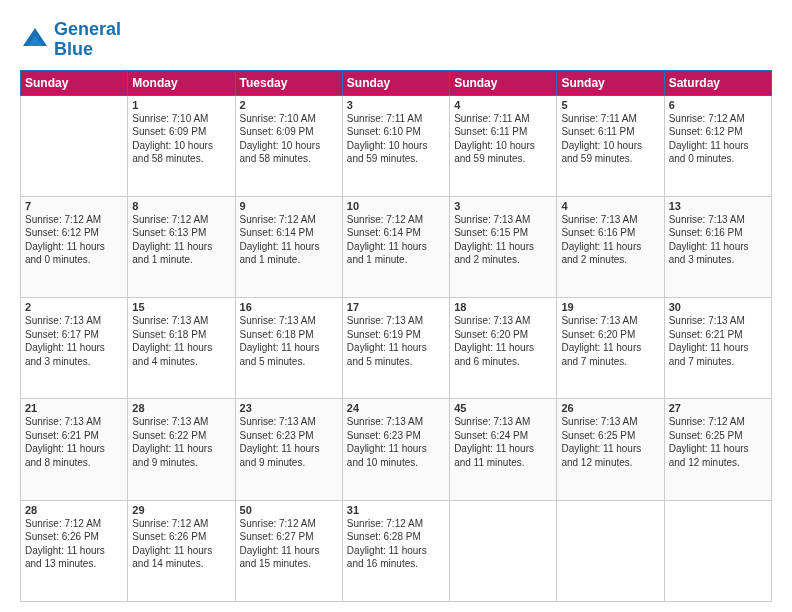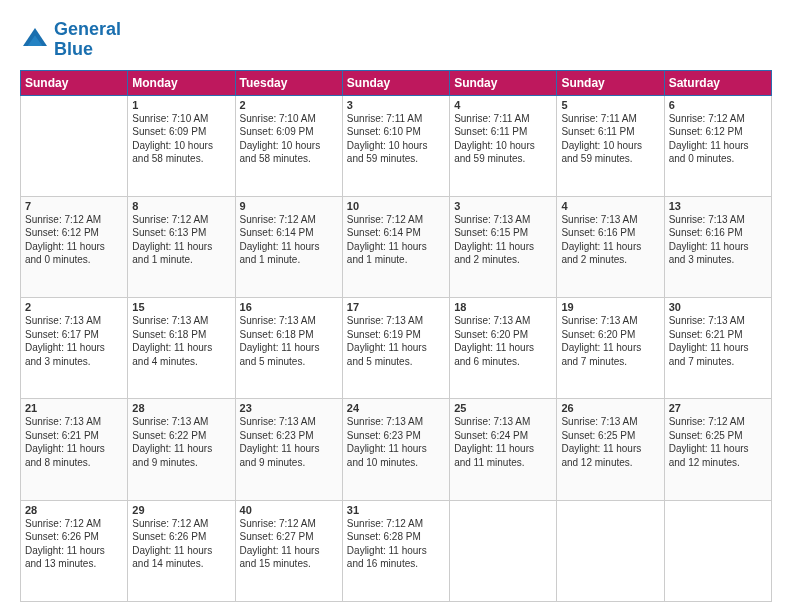--- a/index.html
+++ b/index.html
@@ -306,21 +306,21 @@
 and 9 minutes.</div>
           </td>
           <td>
             <span class="day-number">24</span>
             <div class="day-info" style="white-space: pre-line;">Sunrise: 7:13 AM
 Sunset: 6:23 PM
 Daylight: 11 hours
 and 10 minutes.</div>
           </td>
           <td>
-            <span class="day-number">25</span>
+            <span class="day-number">45</span>
             <div class="day-info" style="white-space: pre-line;">Sunrise: 7:13 AM
 Sunset: 6:24 PM
 Daylight: 11 hours
 and 11 minutes.</div>
           </td>
           <td>
             <span class="day-number">26</span>
             <div class="day-info" style="white-space: pre-line;">Sunrise: 7:13 AM
 Sunset: 6:25 PM
 Daylight: 11 hours
@@ -343,21 +343,21 @@
 and 13 minutes.</div>
           </td>
           <td>
             <span class="day-number">29</span>
             <div class="day-info" style="white-space: pre-line;">Sunrise: 7:12 AM
 Sunset: 6:26 PM
 Daylight: 11 hours
 and 14 minutes.</div>
           </td>
           <td>
-            <span class="day-number">40</span>
+            <span class="day-number">50</span>
             <div class="day-info" style="white-space: pre-line;">Sunrise: 7:12 AM
 Sunset: 6:27 PM
 Daylight: 11 hours
 and 15 minutes.</div>
           </td>
           <td>
             <span class="day-number">31</span>
             <div class="day-info" style="white-space: pre-line;">Sunrise: 7:12 AM
 Sunset: 6:28 PM
 Daylight: 11 hours

